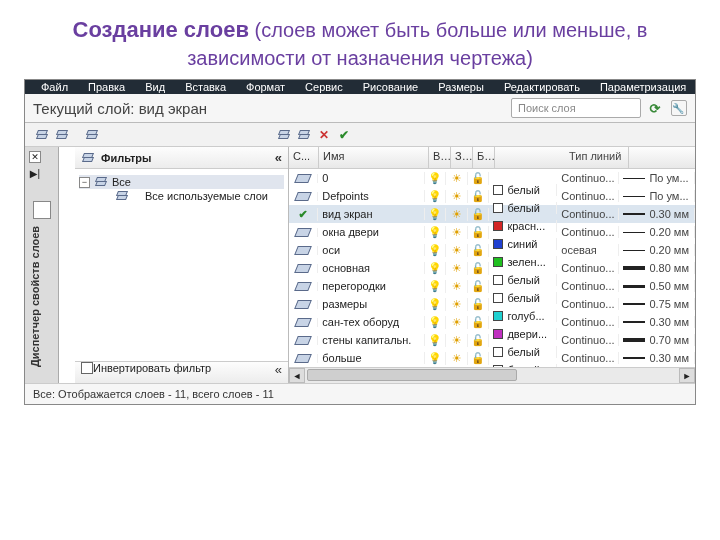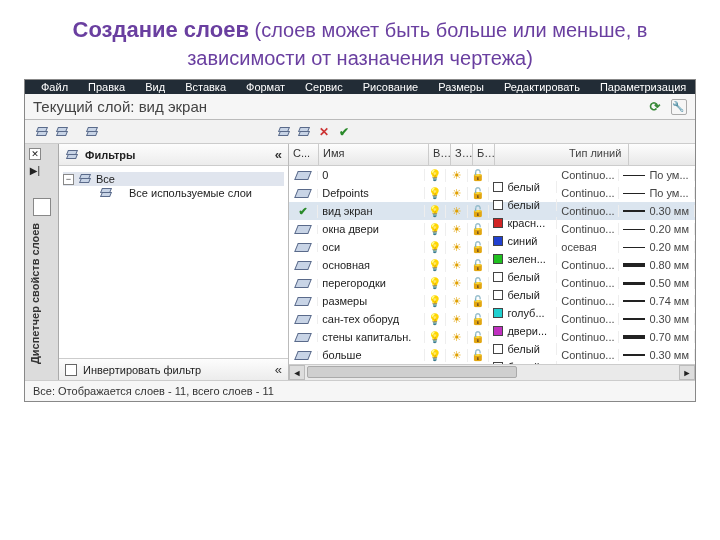--- a/index.html
+++ b/index.html
@@ -22,29 +22,29 @@
   .toolrow .spacer { width: 170px; }
   .lyricon { position: relative; width: 14px; height: 10px; }
   .lyr1, .lyr2 { position: absolute; left: 2px; width: 10px; height: 5px; background: #c8d4e6; border: 1px solid #5a6a8a; transform: skew(-22deg); }
   .lyr1 { top: 0; } .lyr2 { top: 4px; }
   .main { display: flex; background: #fff; border-bottom: 1px solid #ccc; }
   .sidebar { width: 34px; background: #dcdcdc; border-right: 1px solid #aaa; position: relative; }
   .sidebar .close { width: 12px; height: 12px; background: #fff; border: 1px solid #888; margin: 4px; display: flex; align-items: center; justify-content: center; font-size: 9px; }
   .sidebar .tri { width: 12px; height: 12px; margin: 2px 4px; display: flex; align-items: center; justify-content: center; color: #222; font-size: 10px; }
   .sidebar .picto { position: absolute; top: 54px; left: 8px; width: 18px; height: 18px; border: 1px solid #888; background: #fff; }
   .sidebar .vtext { position: absolute; bottom: 4px; left: 4px; transform: rotate(-90deg); transform-origin: left top; font-size: 11px; color: #333; white-space: nowrap; font-weight: bold; }
-  .filters { width: 230px; border-right: 1px solid #bbb; display: flex; flex-direction: column; }
+  .filters { width: 230px; border-right: 1px solid #bbb; display: flex; flex-direction: column; padding-left: 16px; }
   .filters-hd { height: 22px; border-bottom: 1px solid #ccc; display: flex; align-items: center; gap: 6px; padding: 0 6px; font-weight: bold; background: linear-gradient(#fdfdfd,#ececec); }
   .chev { margin-left: auto; font-size: 13px; color: #333; }
   .tree { flex: 1; padding: 6px 4px; background: #fff; font-size: 11px; color: #222; }
   .treeitem { display: flex; align-items: center; gap: 4px; padding: 1px 0; }
   .treeitem .exp { width: 11px; height: 11px; border: 1px solid #888; font-size: 9px; line-height: 9px; text-align: center; color: #444; background: #fff; }
   .treeitem.sel { background: #e0e5ee; }
   .indent2 { padding-left: 36px; gap: 16px; }
-  .filters-ft { height: 22px; border-top: 1px solid #ccc; display: flex; align-items: center; gap: 6px; padding: 0 6px; background: linear-gradient(#fdfdfd,#ececec); }
+  .filters-ft { height: 22px; border-top: 1px solid #ccc; display: flex; align-items: flex-start; padding: 0 6px; background: linear-gradient(#fdfdfd,#ececec); }
   .cbox { width: 12px; height: 12px; border: 1px solid #666; background: #fff; }
   .layers { flex: 1; overflow: hidden; display: flex; flex-direction: column; }
   .hdr { display: flex; background: linear-gradient(#fdfdfd,#e8e8e8); border-bottom: 1px solid #ccc; height: 22px; }
   .hcell { padding: 3px 4px; border-right: 1px solid #ccc; color: #333; overflow: hidden; white-space: nowrap; text-overflow: ellipsis; }
   .rows { flex: 1; background: #fff; overflow: hidden; }
   .row { display: flex; height: 18px; align-items: center; font-size: 11px; }
   .row.current { background: #dbe5ef; }
   .cell { padding: 0 4px; border-right: 1px solid #eee; display: flex; align-items: center; gap: 4px; white-space: nowrap; overflow: hidden; }
   .c-status { width: 30px; justify-content: center; }
   .c-name { width: 110px; }
@@ -81,20 +81,21 @@
       <span>Формат</span>
       <span>Сервис</span>
       <span>Рисование</span>
       <span>Размеры</span>
       <span>Редактировать</span>
       <span>Параметризация</span>
     </div>
 
   <div class="topbar">
     <div class="title">Текущий слой: вид экран</div>
+    <div class="search">Поиск слоя</div>
     <div class="refresh">⟳</div>
     <div class="gear">🔧</div>
   </div>
 
   <div class="toolrow">
     <div class="tbtn">
         <span class="lyricon">
           <span class="lyr1"></span>
           <span class="lyr2"></span>
         </span>
@@ -363,21 +364,21 @@
             <div class="cell c-lock">
               <span class="lock">🔓</span>
             </div>
             <div class="cell c-color">
               <span class="swatch" style="background:#20d0d0"></span>
               <span>голуб...</span>
             </div>
             <div class="cell c-ltype">Continuo...</div>
             <div class="cell c-lw">
               <span class="lwline" style="border-top-width:2px"></span>
-              <span>0.74 мм</span>
+              <span>0.75 мм</span>
             </div>
           </div>
           <div class="row">
             <div class="cell c-status">
               <span class="status-layer"></span>
             </div>
             <div class="cell c-name">сан-тех оборуд</div>
             <div class="cell c-on">
               <span class="bulb">💡</span>
             </div>

